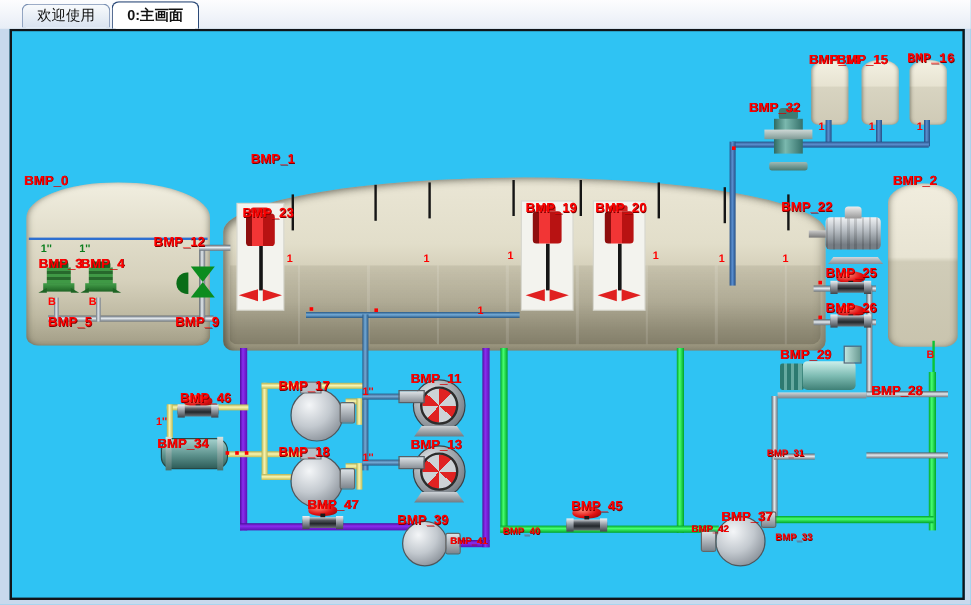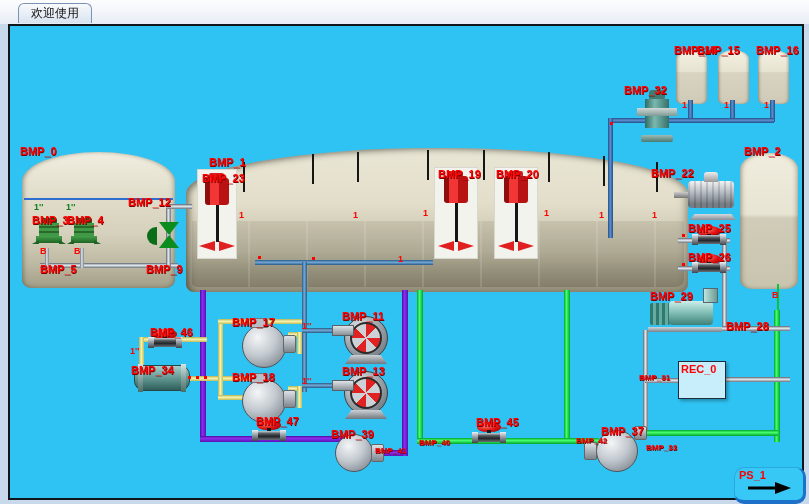--- a/index.html
+++ b/index.html
@@ -157,20 +157,21 @@
   .psbtn{left:724px;top:441px;width:68px;height:32px;background:#38c8f5;border-radius:10px;
     border:1px solid #2aa7e0;border-right:3px solid #1d71c8;border-bottom:4px solid #1d71c8;z-index:30;cursor:pointer}
   .psbtn span{position:absolute;left:4px;top:1px;font:bold 11px "Liberation Sans",sans-serif;color:#f00}
   .psbtn svg{position:absolute;left:12px;top:13px}
 </style>
 </head>
 <body>
 
 <div class="tabbar">
   <div class="tab" style="left:18px">欢迎使用</div>
+  <div class="tab active" style="left:93px">0:主画面</div>
 </div>
 
 <div class="canvas">
 
   <div class="tank" id="tank0">
     <div class="level"></div>
   </div>
   <div class="pv gray2" style="left:35px;top:222px;height:20px"></div>
   <div class="pv gray2" style="left:70px;top:222px;height:20px"></div>
   <div class="ph gray" style="left:30px;top:237px;width:138px"></div>
@@ -266,23 +267,20 @@
   </div>
   <div class="ph gray" style="left:712px;top:300px;width:68px"></div>
   <div class="pump29" style="left:638px;top:268px;width:76px;height:38px">
     <div class="base"></div>
     <div class="motor"></div>
     <div class="bodyp"></div>
     <div class="flange"></div>
   </div>
   <div class="pv gray" style="left:633px;top:304px;height:106px"></div>
   <div class="ph gray" style="left:635px;top:352px;width:34px"></div>
-  <div class="recbox">
-    <span>REC_0</span>
-  </div>
   <div class="ph gray" style="left:712px;top:351px;width:68px"></div>
 
   <div class="pv pur" style="left:190px;top:264px;height:152px"></div>
   <div class="ph pur" style="left:190px;top:410px;width:145px"></div>
   <div class="ph pur" style="left:368px;top:424px;width:30px"></div>
   <div class="pv pur" style="left:392px;top:264px;height:166px"></div>
   <div class="rvalve" style="left:242px;top:394px;width:34px;height:20px">
     <div class="cap"></div>
     <div class="stem"></div>
     <div class="vbody"></div>
@@ -344,41 +342,34 @@
     <div class="volute" style="left:2px;top:4px"></div>
     <div class="inlet" style="left:10px;top:-2px"></div>
     <div class="flange" style="left:43px;top:15px"></div>
   </div>
   <div class="gpump" style="left:230px;top:349px;width:54px;height:48px">
     <div class="volute" style="left:2px;top:4px"></div>
     <div class="inlet" style="left:10px;top:-2px"></div>
     <div class="flange" style="left:43px;top:15px"></div>
   </div>
 
-  <div class="psbtn">
-    <span>PS_1</span>
-    <svg width="46" height="14" viewBox="0 0 46 14">
-      <path d="M1 7 H30" stroke="#000" stroke-width="3"></path>
-      <path d="M28 1 L44 7 L28 13 Z" fill="#000"></path>
-    </svg>
-  </div>
 
 <span class="eqlabel" style="left: 10px; top: 119px;">BMP_0</span>
     <span class="eqlabel" style="left: 22px; top: 188px;">BMP_3</span>
     <span class="eqlabel" style="left: 57px; top: 188px;">BMP_4</span>
     <span class="eqlabel" style="left: 30px; top: 237px;">BMP_5</span>
     <span class="eqlabel" style="left: 136px; top: 237px;">BMP_9</span>
     <span class="eqlabel" style="left: 118px; top: 170px;">BMP_12</span>
-    <span class="eqlabel" style="left: 178px; top: 130px; padding-left: 21px;">BMP_1</span>
+    <span class="eqlabel" style="left: 178px; top: 101px; padding-left: 21px;">BMP_1</span>
     <span class="eqlabel" style="left: 192px; top: 146px;">BMP_23</span>
     <span class="eqlabel" style="left: 428px; top: 142px;">BMP_19</span>
     <span class="eqlabel" style="left: 486px; top: 142px;">BMP_20</span>
     <span class="eqlabel" style="left: 664px; top: 18px;">BMP_14</span>
     <span class="eqlabel" style="left: 687px; top: 18px;">BMP_15</span>
-    <span class="eqlabel" style="left: 746px; top: 18px;">BMP_16</span>
+    <span class="eqlabel" style="left: 746px; top: 18px; font-family: Liberation Mono, monospace;">BMP_16</span>
     <span class="eqlabel" style="left: 614px; top: 58px;">BMP_32</span>
     <span class="eqlabel" style="left: 734px; top: 119px;">BMP_2</span>
     <span class="eqlabel" style="left: 641px; top: 141px;">BMP_22</span>
     <span class="eqlabel" style="left: 678px; top: 196px;">BMP_25</span>
     <span class="eqlabel" style="left: 678px; top: 225px;">BMP_26</span>
     <span class="eqlabel" style="left: 640px; top: 264px;">BMP_29</span>
     <span class="eqlabel" style="left: 716px; top: 294px;">BMP_28</span>
     <span class="eqlabel sm" style="left: 629px; top: 347px;">BMP_31</span>
     <span class="eqlabel" style="left: 140px; top: 300px;">BMP_46</span>
     <span class="eqlabel" style="left: 121px; top: 338px;">BMP_34</span>

